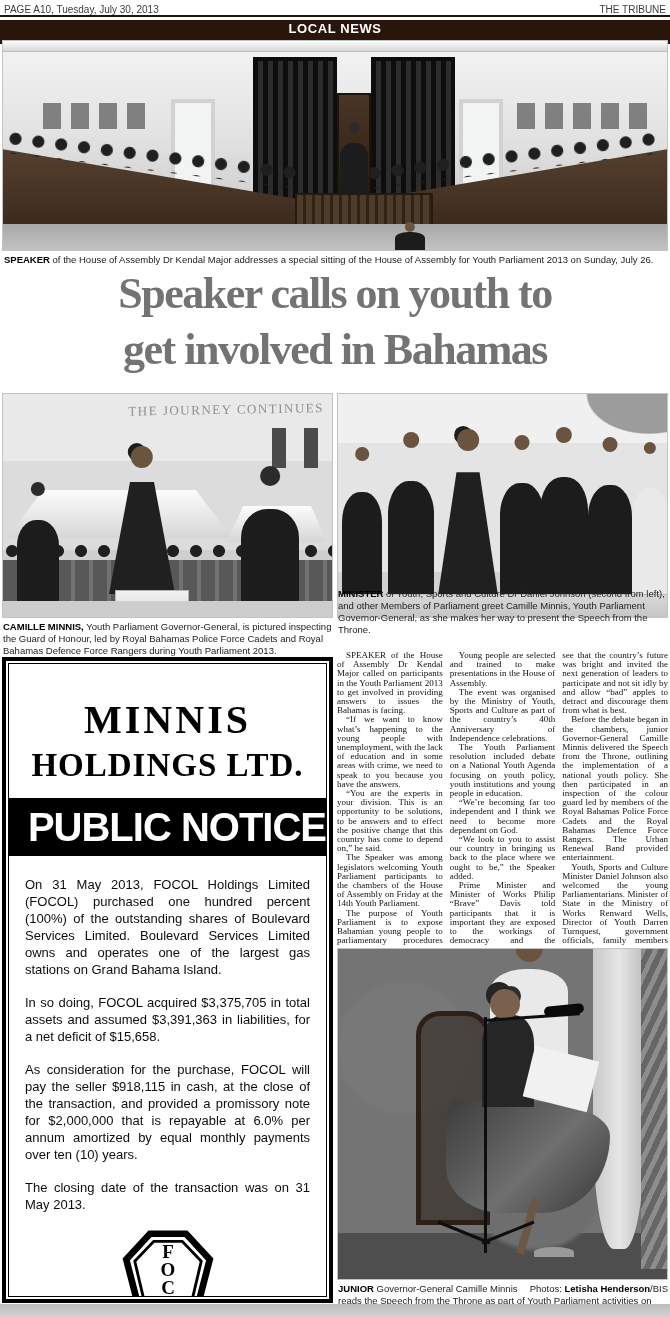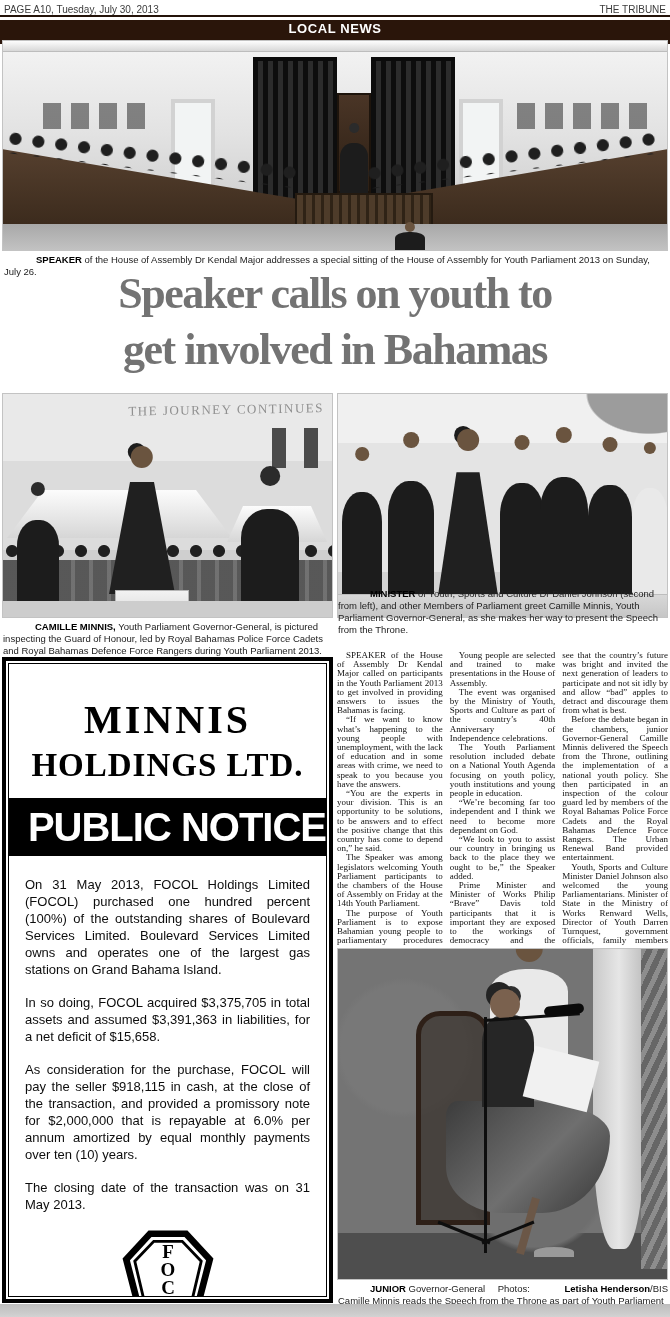--- a/index.html
+++ b/index.html
@@ -54,21 +54,21 @@
   .pt-bench.bl{left:0;clip-path:polygon(0 14%,100% 58%,100% 100%,0 100%);}
   .pt-bench.br{right:0;clip-path:polygon(0 58%,100% 14%,100% 100%,0 100%);}
   .pt-heads{height:22px;width:300px;}
   .pt-heads.hl{left:2px;top:108px;transform:rotate(7deg);}
   .pt-heads.hr{right:2px;top:108px;transform:rotate(-7deg);}
   .pt-floor{left:0;right:0;bottom:0;height:26px;background:linear-gradient(#a8a8a8,#c2c2c2);}
   .pt-clerk{left:392px;bottom:-6px;width:30px;height:34px;}
 
   
   .cap{position:absolute;font-size:9.5px;line-height:1.26;color:#222;text-align:left;margin:0;}
-  .cap b{color:#000;margin-left:32px;}
+  .cap b{color:#000;}
 
   
   .headline{position:absolute;top:266px;left:0;right:0;text-align:center;
             font-family:"Liberation Serif",serif;font-weight:bold;color:#737373;
             font-size:44px;line-height:56px;letter-spacing:-1.5px;}
 
   
   .photo-ml{top:393px;left:2px;width:331px;height:225px;
             background:linear-gradient(180deg,#e9e9e9 0 30%,#dcdcdc 30% 70%,#cfcfcf 70% 92%,#c0c0c0 100%);}
   .pl-banner{top:8px;right:8px;width:210px;color:#909090;font-family:"Liberation Serif",serif;
@@ -224,21 +224,21 @@
       <p>“If we want to know what’s happening to the young people with unemployment, with the lack of education and in some areas with crime, we need to speak to you because you have the answers.</p>
       <p>“You are the experts in your division. This is an opportunity to be solutions, to be answers and to effect the positive change that this country has come to depend on,” he said.</p>
       <p>The Speaker was among legislators welcoming Youth Parliament participants to the chambers of the House of Assembly on Friday at the 14th Youth Parliament.</p>
       <p>The purpose of Youth Parliament is to expose Bahamian young people to parliamentary procedures and current issues affecting them.</p>
     </div>
     <div class="col">
       <p>Young people are selected and trained to make presentations in the House of Assembly.</p>
       <p>The event was organised by the Ministry of Youth, Sports and Culture as part of the country’s 40th Anniversary of Independence celebrations.</p>
       <p>The Youth Parliament resolution included debate on a National Youth Agenda focusing on youth policy, youth institutions and young people in education.</p>
       <p>“We’re becoming far too independent and I think we need to become more dependant on God.</p>
-      <p>“We look to you to assist our country in bringing us back to the place they we ought to be,” the Speaker added.</p>
+      <p>“We look to you to assist our country in bringing us back to the place where we ought to be,” the Speaker added.</p>
       <p>Prime Minister and Minister of Works Philip “Brave” Davis told participants that it is important they are exposed to the workings of democracy and the fundamentals of the nation are known.</p>
 
     </div>
     <div class="col">
       <p class="noind">see that the country’s future was bright and invited the next generation of leaders to participate and not sit idly by and allow “bad” apples to detract and discourage them from what is best.</p>
       <p>Before the debate began in the chambers, junior Governor-General Camille Minnis delivered the Speech from the Throne, outlining the implementation of a national youth policy. She then participated in an inspection of the colour guard led by members of the Royal Bahamas Police Force Cadets and the Royal Bahamas Defence Force Rangers. The Urban Renewal Band provided entertainment.</p>
       <p>Youth, Sports and Culture Minister Daniel Johnson also welcomed the young Parliamentarians. Minister of State in the Ministry of Works Renward Wells, Director of Youth Darren Turnquest, government officials, family members and tourists were among those present at the gathering in Rawson Square.</p>
     </div>
   </div>
 

